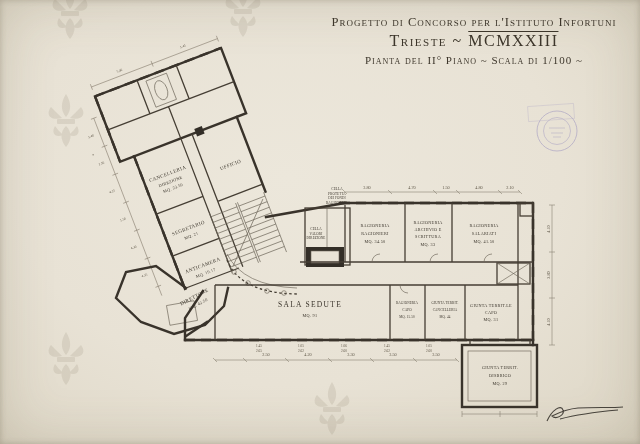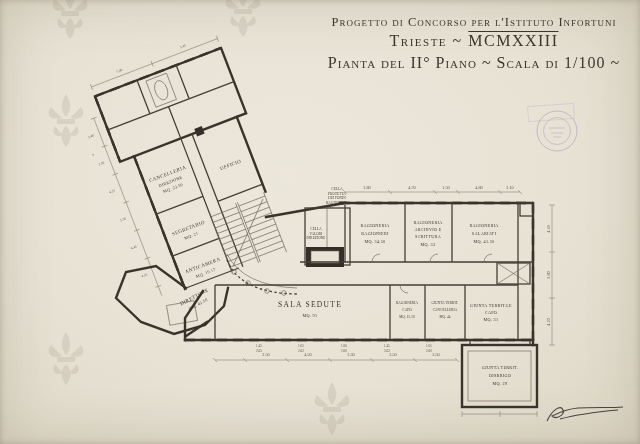--- a/index.html
+++ b/index.html
@@ -9,21 +9,21 @@
     box-shadow:inset 0 0 55px rgba(100,88,62,.20), inset 0 0 6px rgba(80,70,50,.28);
     font-family:"Liberation Serif",serif;
   }
   .title-block{
     position:absolute;left:316px;top:15px;width:316px;text-align:center;
     color:#3d362b;font-variant:small-caps;z-index:3;
   }
   .t1{font-size:12.5px;letter-spacing:1px;white-space:nowrap;}
   .t2{font-size:16px;letter-spacing:1.5px;margin-top:2px;}
   .t2 .roman{text-decoration:overline;}
-  .t3{font-size:16px;letter-spacing:1px;margin-top:4px;}
+  .t3{font-size:11px;letter-spacing:1px;margin-top:4px;}
   svg{position:absolute;left:0;top:0;z-index:2;}
   .w{stroke:#39332b;stroke-width:2.4;fill:none;stroke-linecap:square;}
   .wd{stroke:#39332b;stroke-width:2.4;fill:none;stroke-dasharray:10 6;}
   .p{stroke:#453e34;stroke-width:1.3;fill:none;}
   .t{stroke:#6e665a;stroke-width:.65;fill:none;}
   .d{stroke:#837a6b;stroke-width:.55;fill:none;}
   text{font-family:"Liberation Serif",serif;fill:#3b352c;text-anchor:middle;}
   .big{font-size:7.5px;letter-spacing:1.3px;}
   .rl5{font-size:5px;letter-spacing:.4px;}
   .rl4{font-size:4.2px;letter-spacing:.3px;}

